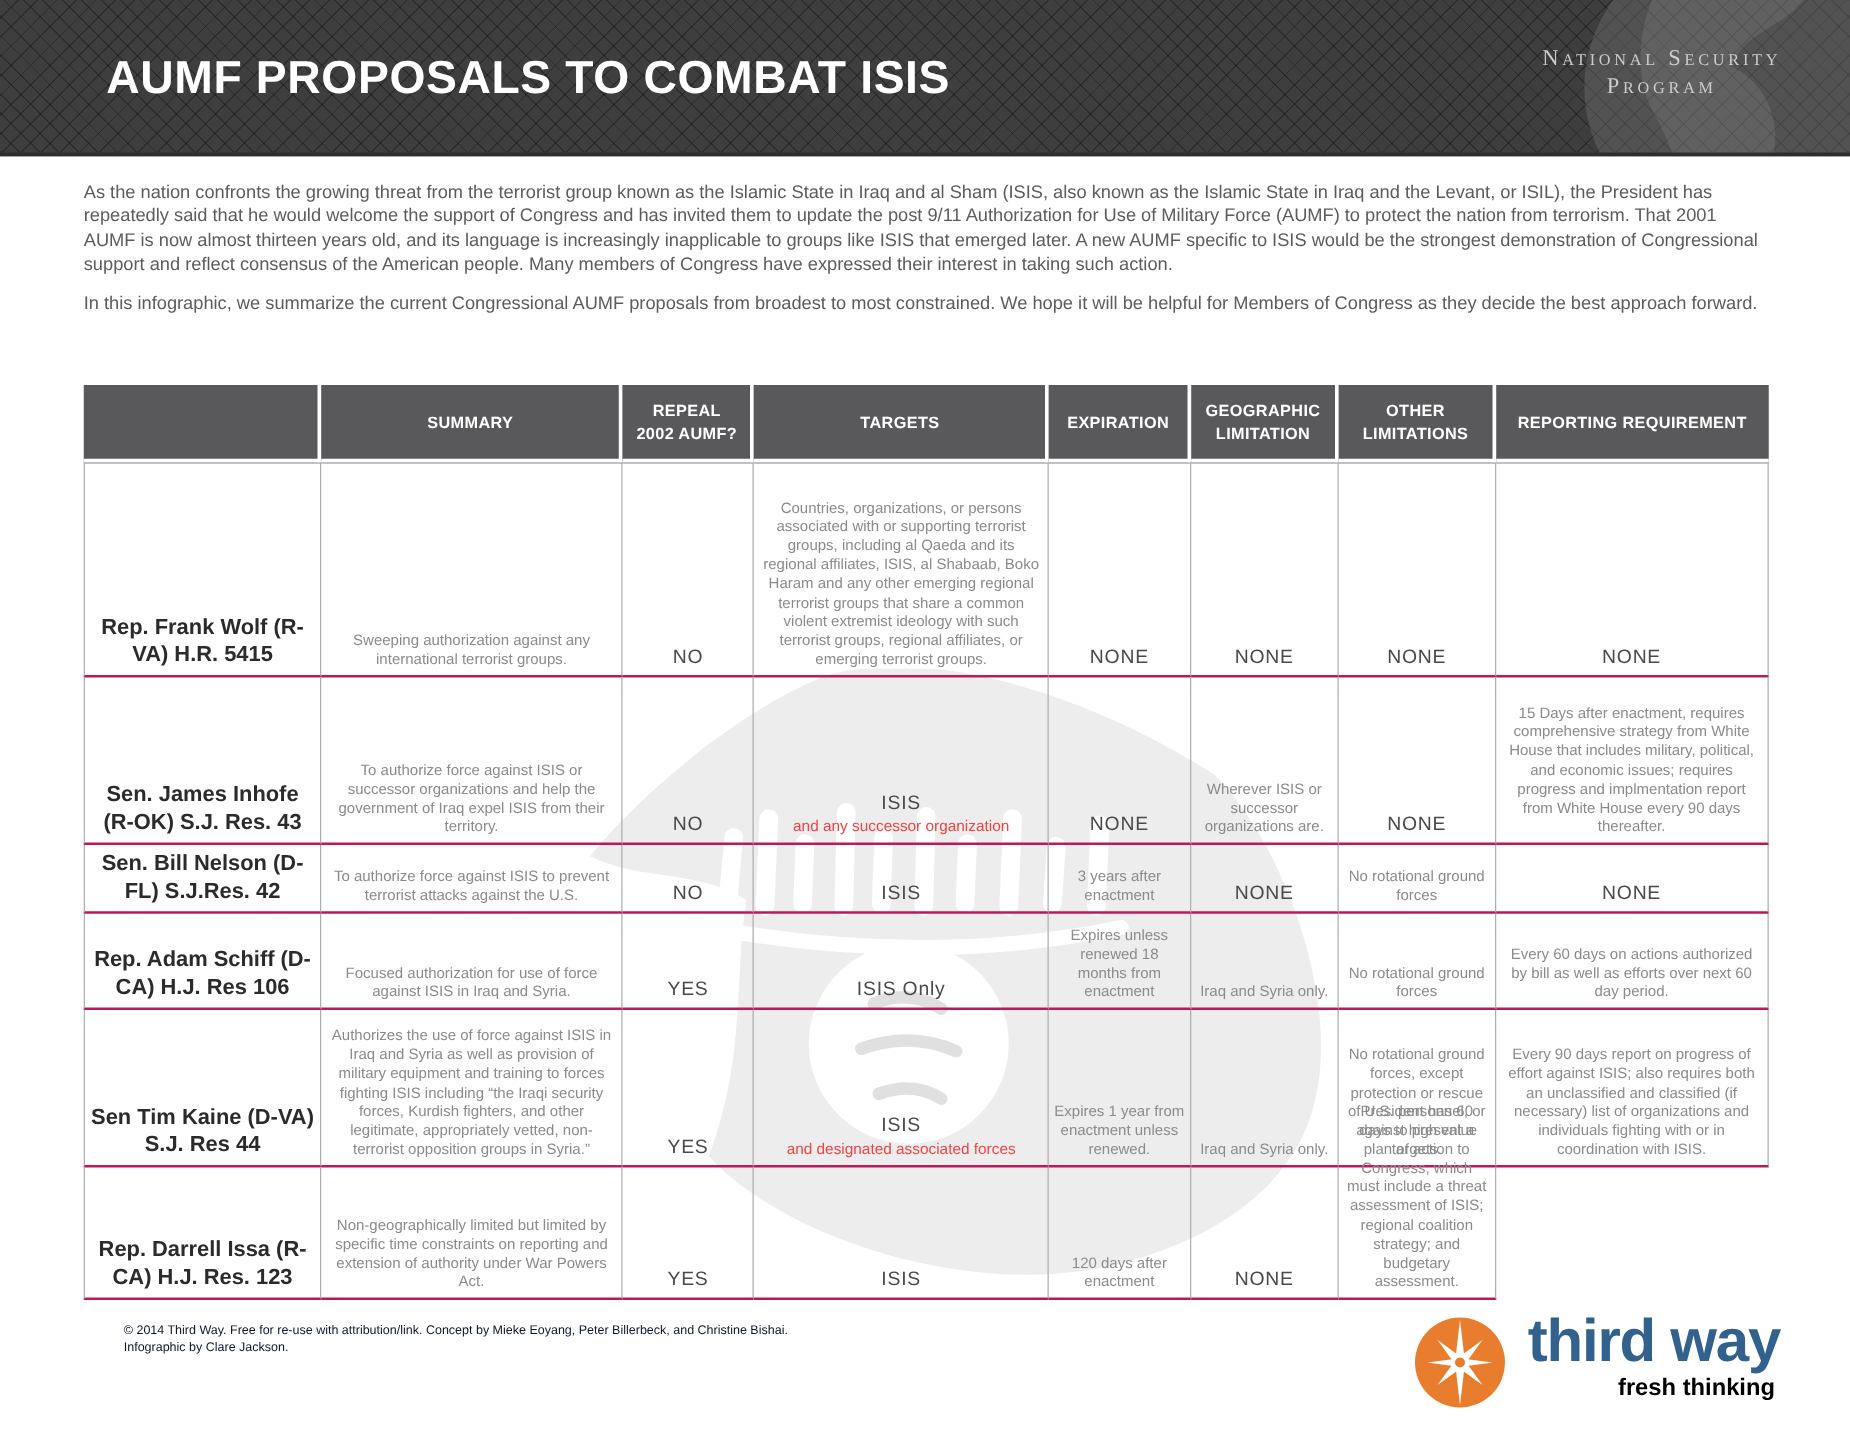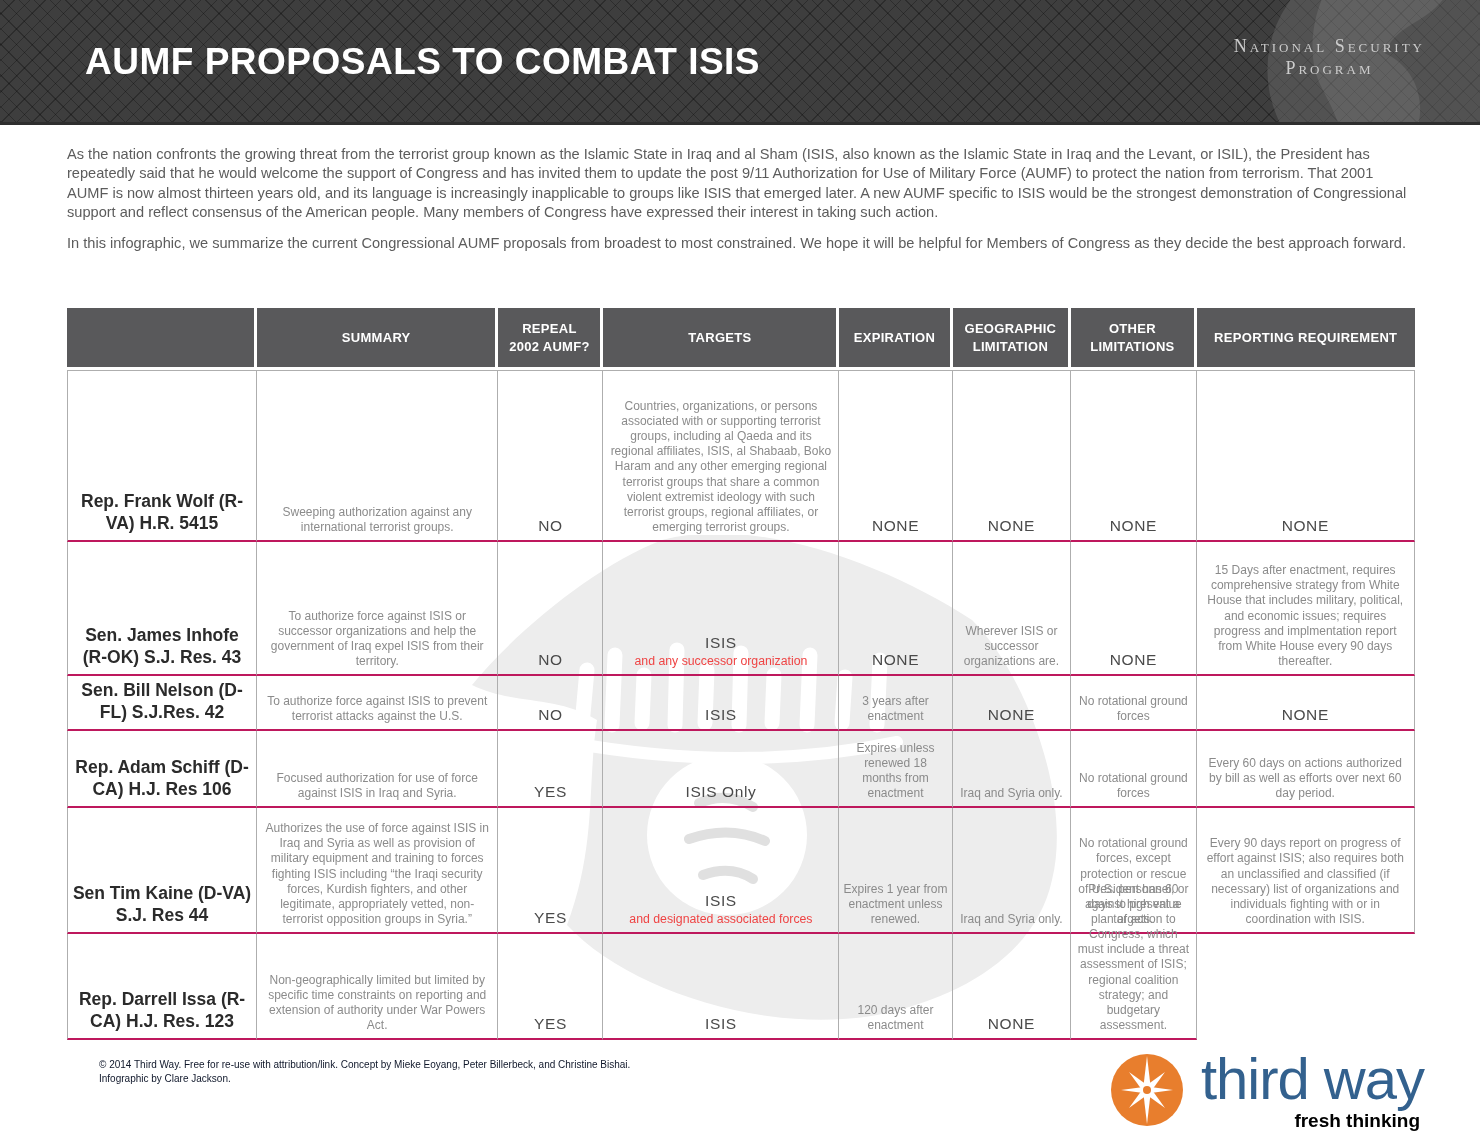--- a/index.html
+++ b/index.html
@@ -51,21 +51,21 @@
   .col0{border-left:1px solid #aeaeae;}
   .top{border-top:1px solid #aeaeae;}
   .name{font-size:17.5px;font-weight:700;color:#2b2b2b;line-height:1.25;}
   .small{font-size:12px;line-height:1.26;color:#8b8b8b;}
   .big{font-size:15.5px;color:#4a4a4a;letter-spacing:.6px;}
   .sub{font-size:12.3px;line-height:1.26;color:#ef4444;margin-top:2px;}
   
   .footer{position:absolute;left:67px;top:1058px;color:#0f172a;font-size:10px;line-height:1.38;margin-left:32px;}
   .logo{position:absolute;right:56px;top:1050px;display:flex;align-items:flex-start;}
   .compass{width:80px;height:80px;margin-right:14px;}
-  .logo-name{color:#33618e;font-size:58px;font-weight:400;letter-spacing:-1px;line-height:1;}
+  .logo-name{color:#33618e;font-size:48px;font-weight:700;letter-spacing:-1px;line-height:1;}
   .logo-tag{color:#000000;font-size:19px;font-weight:700;text-align:right;padding-right:4px;margin-top:2px;}
 </style>
 </head>
 <body>
 
 <div class="masthead">
   <svg class="globe" viewBox="0 0 200 200">
     <circle cx="100" cy="100" r="98" fill="#6b6b6b"></circle>
     <path fill="#8d8d8d" d="M60,20 C90,8 132,14 152,36 C136,62 110,60 100,86 C122,96 136,122 126,152 C110,178 80,186 60,176 C70,150 54,130 45,110 C34,84 40,44 60,20 Z"></path>
   </svg>

